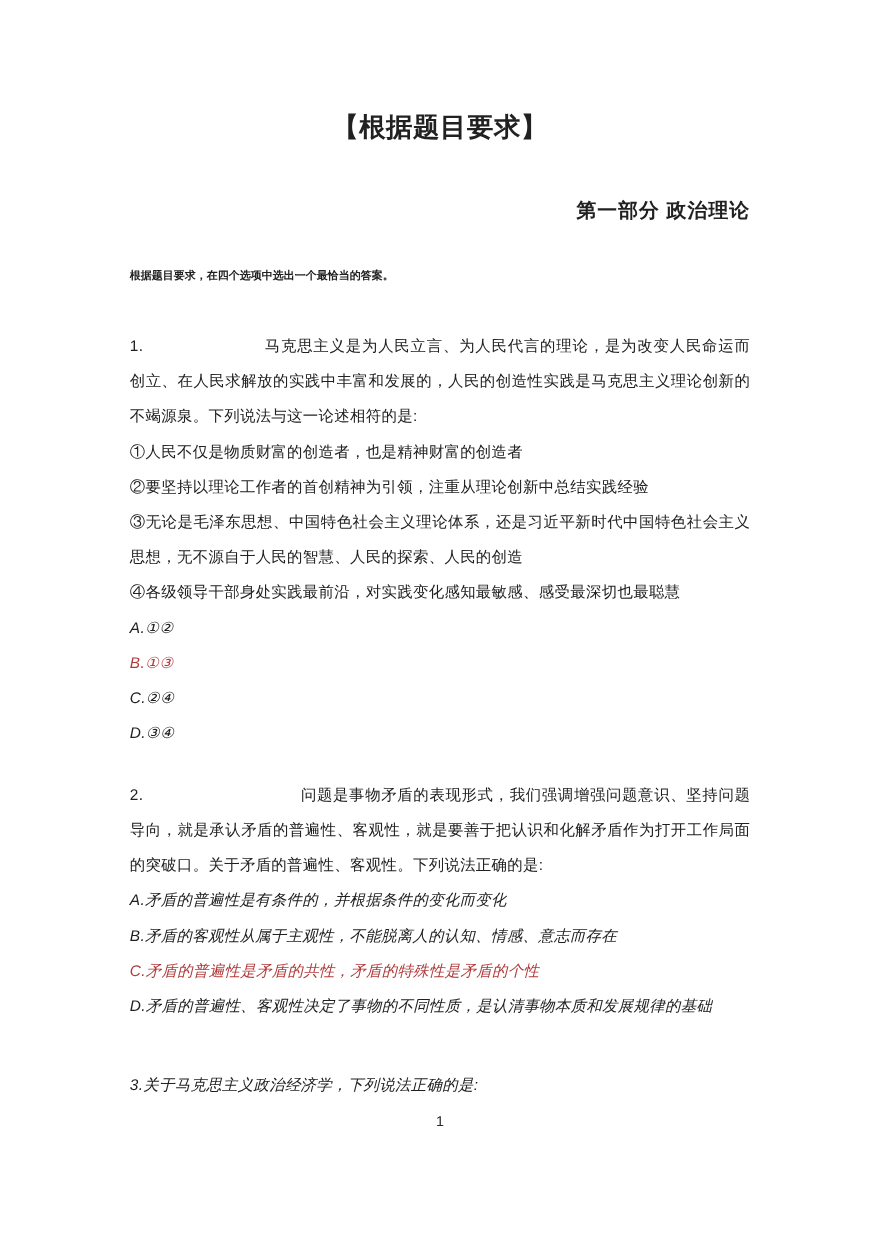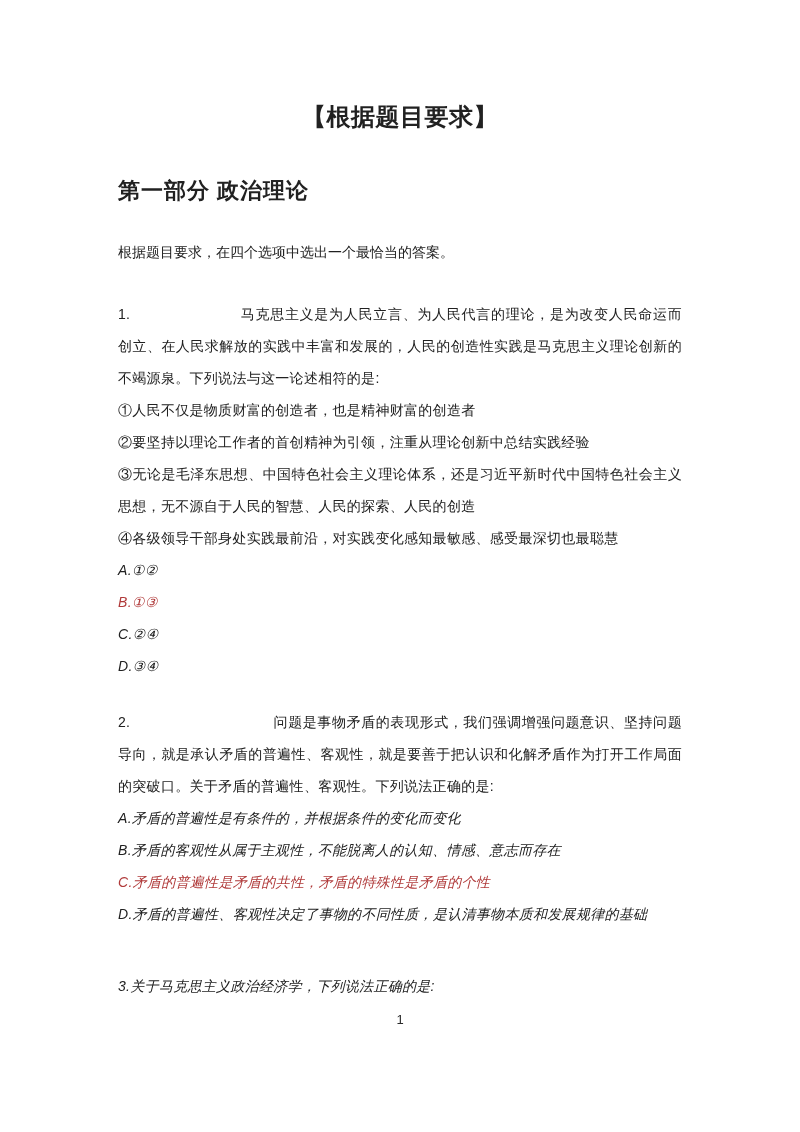--- a/index.html
+++ b/index.html
@@ -20,30 +20,30 @@
     margin: 0;
     text-align: center;
     font-size: 24px;
     font-weight: bold;
     line-height: 50px;
     letter-spacing: 0.5px;
   }
   .doc-title .tline { display: block; }
   .section-heading {
     margin: 33px 0 0 0;
-    text-align: left;
-    font-size: 22px;
+    text-align: right;
+    font-size: 18px;
     font-weight: bold;
     line-height: 32px;
     letter-spacing: 1px;
   }
   .instruction {
     margin: 29px 0 0 0;
-    font-size: 14px;
-    font-weight: normal;
+    font-size: 10px;
+    font-weight: bold;
     line-height: 32px;
   }
   .question { margin: 0; }
   .question p {
     margin: 0;
     font-size: 14px;
     line-height: 32px;
     letter-spacing: 0.3px;
   }
   .stem, .statement { text-align: justify; }

